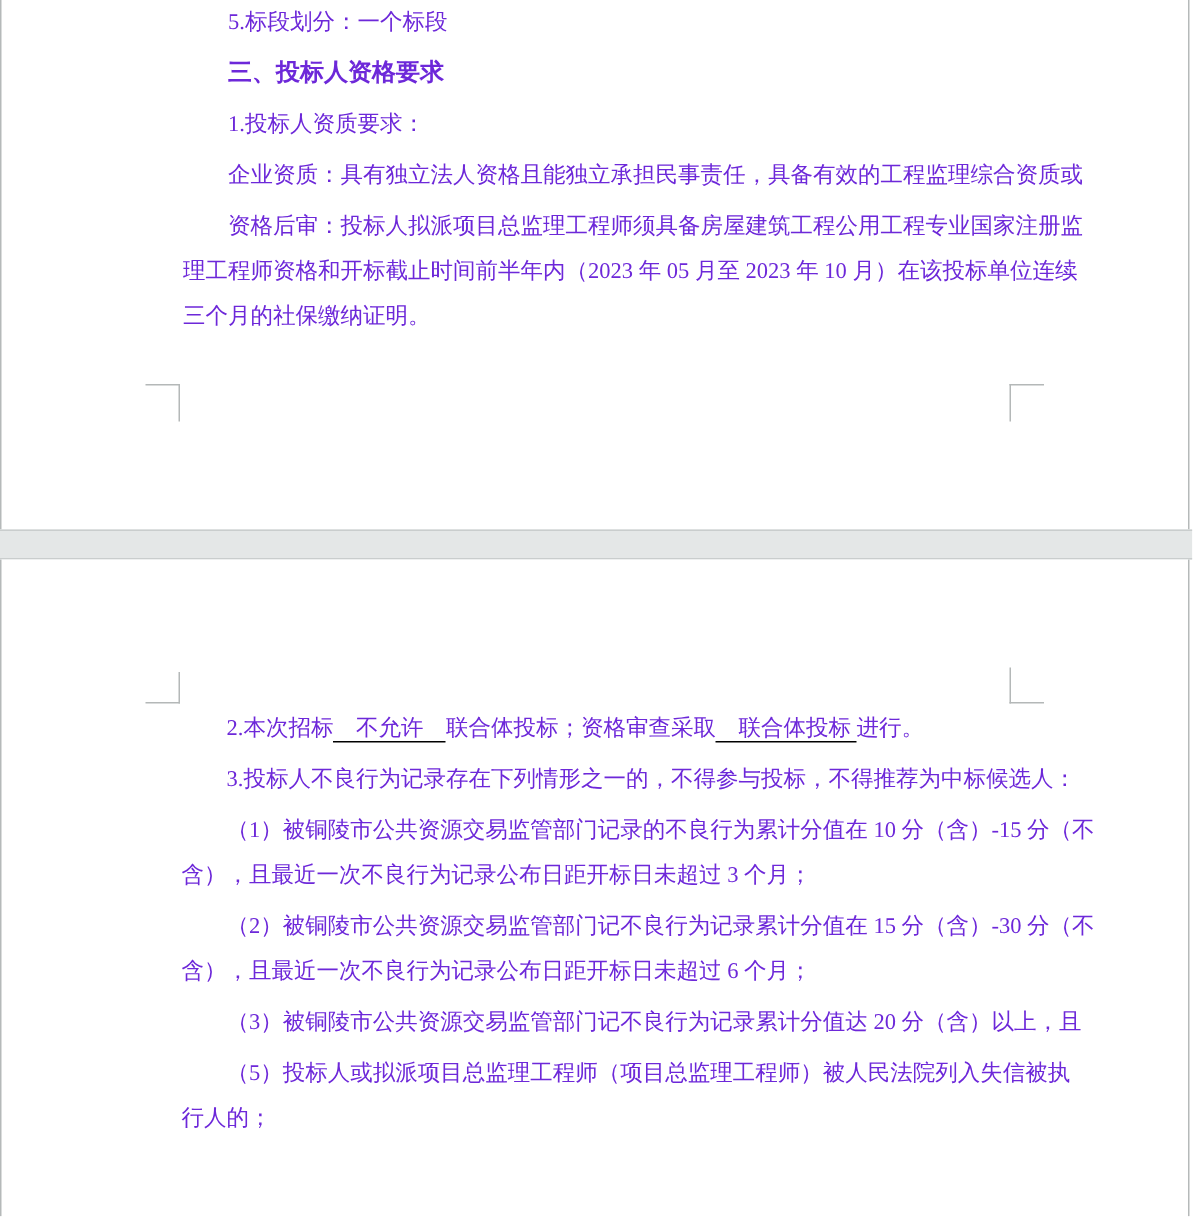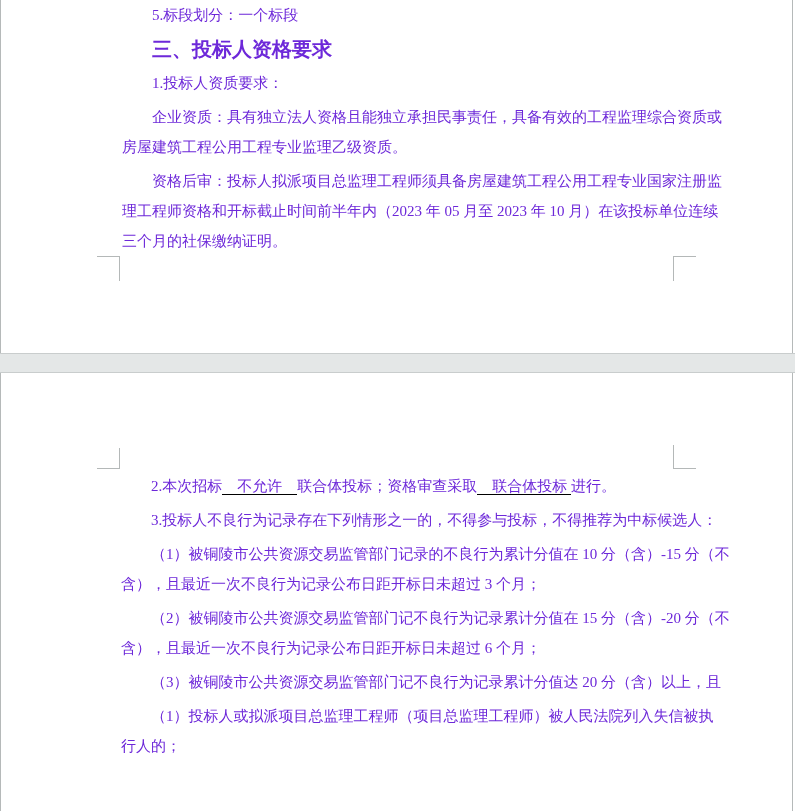--- a/index.html
+++ b/index.html
@@ -41,42 +41,41 @@
   .pc2{top:98px;}
   .para{margin-top:4px;}
   .para:first-child{margin-top:0;}
   .line{
     height:30px;line-height:30px;
     font-size:15px;
     white-space:pre;
     overflow:visible;
   }
   .line.first{padding-left:30px;}
-  .para.bold .line{font-weight:bold;font-size:20px;}
+  .para.bold .line{font-weight:bold;font-size:16px;}
   .useg{border-bottom:1px solid #000000;}
 </style>
 </head>
 <body>
 
 <div class="viewport" style="--gap: #e4e7e7; --gapline: #c9cdcd; --edge: #b5b9b9; --mark: #b4b8b8; color: #6d28d9;">
 
   <div class="page page1">
     <div class="page-content pc1">
         <div class="para">
           <div class="line first"><span class="seg">5.标段划分：一个标段</span></div>
         </div>
         <div class="para bold">
           <div class="line first"><span class="seg">三、投标人资格要求</span></div>
         </div>
         <div class="para">
           <div class="line first"><span class="seg">1.投标人资质要求：</span></div>
         </div>
         <div class="para">
           <div class="line first"><span class="seg">企业资质：具有独立法人资格且能独立承担民事责任，具备有效的工程监理综合资质或</span></div>
-          <div class="line"><span class="seg">房屋建筑工程公用工程专业监理乙级资质。</span></div>
         </div>
         <div class="para">
           <div class="line first"><span class="seg">资格后审：投标人拟派项目总监理工程师须具备房屋建筑工程公用工程专业国家注册监</span></div>
           <div class="line"><span class="seg">理工程师资格和开标截止时间前半年内（2023 年 05 月至 2023 年 10 月）在该投标单位连续</span></div>
           <div class="line"><span class="seg">三个月的社保缴纳证明。</span></div>
         </div>
       </div>
   </div>
 
   <div class="page-gap"></div>
@@ -89,28 +88,28 @@
         <div class="line first"><span class="seg">2.本次招标</span><span class="useg">　不允许　</span><span class="seg">联合体投标；资格审查采取</span><span class="useg">　联合体投标 </span><span class="seg">进行。</span></div>
       </div>
       <div class="para">
         <div class="line first"><span class="seg">3.投标人不良行为记录存在下列情形之一的，不得参与投标，不得推荐为中标候选人：</span></div>
       </div>
       <div class="para">
         <div class="line first"><span class="seg">（1）被铜陵市公共资源交易监管部门记录的不良行为累计分值在 10 分（含）-15 分（不</span></div>
         <div class="line"><span class="seg">含），且最近一次不良行为记录公布日距开标日未超过 3 个月；</span></div>
       </div>
       <div class="para">
-        <div class="line first"><span class="seg">（2）被铜陵市公共资源交易监管部门记不良行为记录累计分值在 15 分（含）-20 分（不</span></div>
+        <div class="line first"><span class="seg">（2）被铜陵市公共资源交易监管部门记不良行为记录累计分值在 15 分（含）-30 分（不</span></div>
         <div class="line"><span class="seg">含），且最近一次不良行为记录公布日距开标日未超过 6 个月；</span></div>
       </div>
       <div class="para">
         <div class="line first"><span class="seg">（3）被铜陵市公共资源交易监管部门记不良行为记录累计分值达 20 分（含）以上，且</span></div>
       </div>
       <div class="para">
-        <div class="line first"><span class="seg">（1）投标人或拟派项目总监理工程师（项目总监理工程师）被人民法院列入失信被执</span></div>
+        <div class="line first"><span class="seg">（5）投标人或拟派项目总监理工程师（项目总监理工程师）被人民法院列入失信被执</span></div>
         <div class="line"><span class="seg">行人的；</span></div>
       </div>
     </div>
 
   <div class="mark mark-p1-left"></div>
   <div class="mark mark-p1-right"></div>
   <div class="mark mark-p2-left"></div>
   <div class="mark mark-p2-right"></div>
 
 </div>

